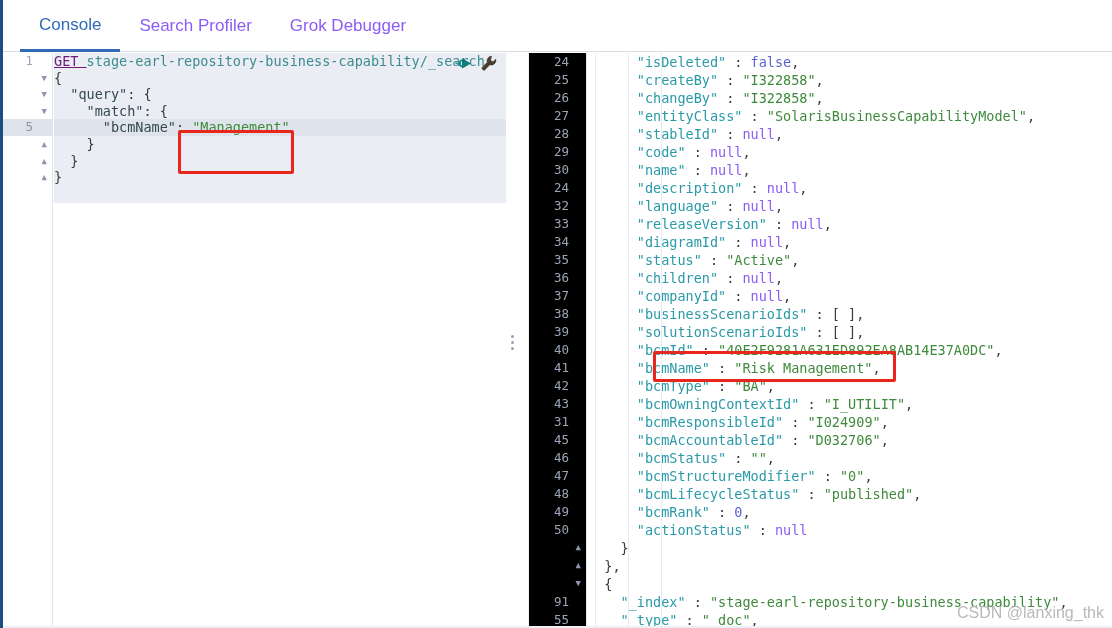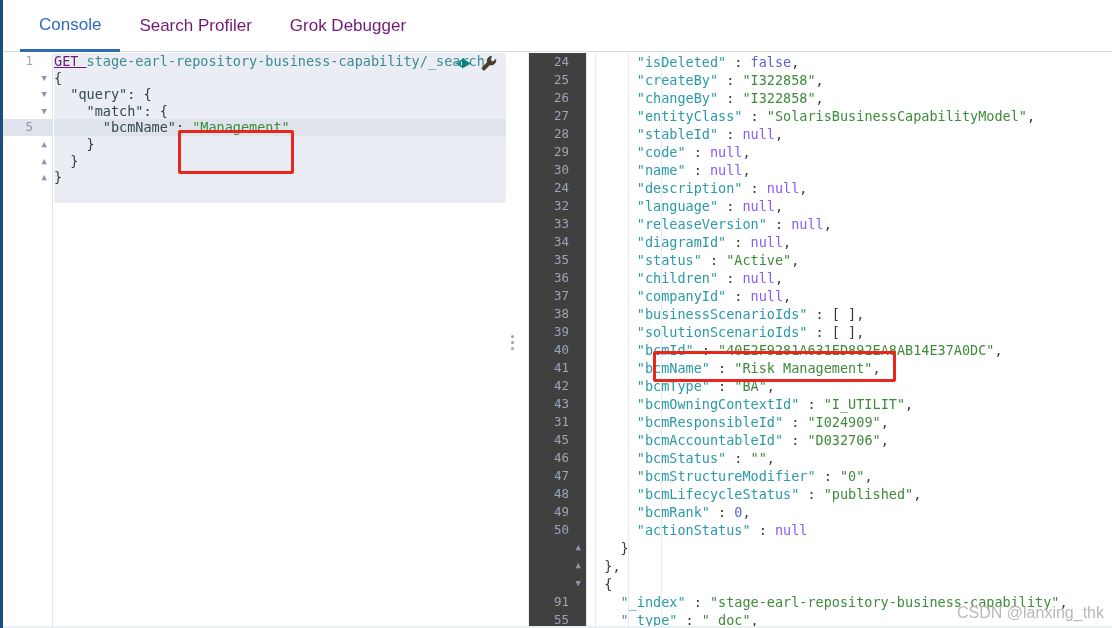--- a/index.html
+++ b/index.html
@@ -38,21 +38,21 @@
   .tabs {
     position: absolute;
     left: 17px; top: 0;
     height: 52px;
     display: flex;
     align-items: center;
     gap: 0;
   }
   .tab {
     font-size: 17px;
-    color: #701a75;
+    color: #8b5cf6;
     padding: 0 19px;
     height: 52px;
     display: flex;
     align-items: center;
     box-sizing: border-box;
     cursor: pointer;
     white-space: nowrap;
   }
   .tab.active {
     color: #2e6bb8;
@@ -170,21 +170,21 @@
     background: #ffffff;
     overflow: hidden;
     border-left: 1px solid #eceff3;
     box-sizing: border-box;
   }
   .resp-gutter {
     position: absolute;
     left: 0; top: 0;
     width: 58px;
     height: 575px;
-    background: #404040;
+    background: #000000;
     border-right: 1px solid #e3e7ee;
     box-sizing: border-box;
   }
   .resp-gut-line {
     position: relative;
     height: 18px;
     line-height: 18px;
     font-family: "DejaVu Sans Mono", monospace;
     font-size: 12.5px;
     color: #9aa5b8;

